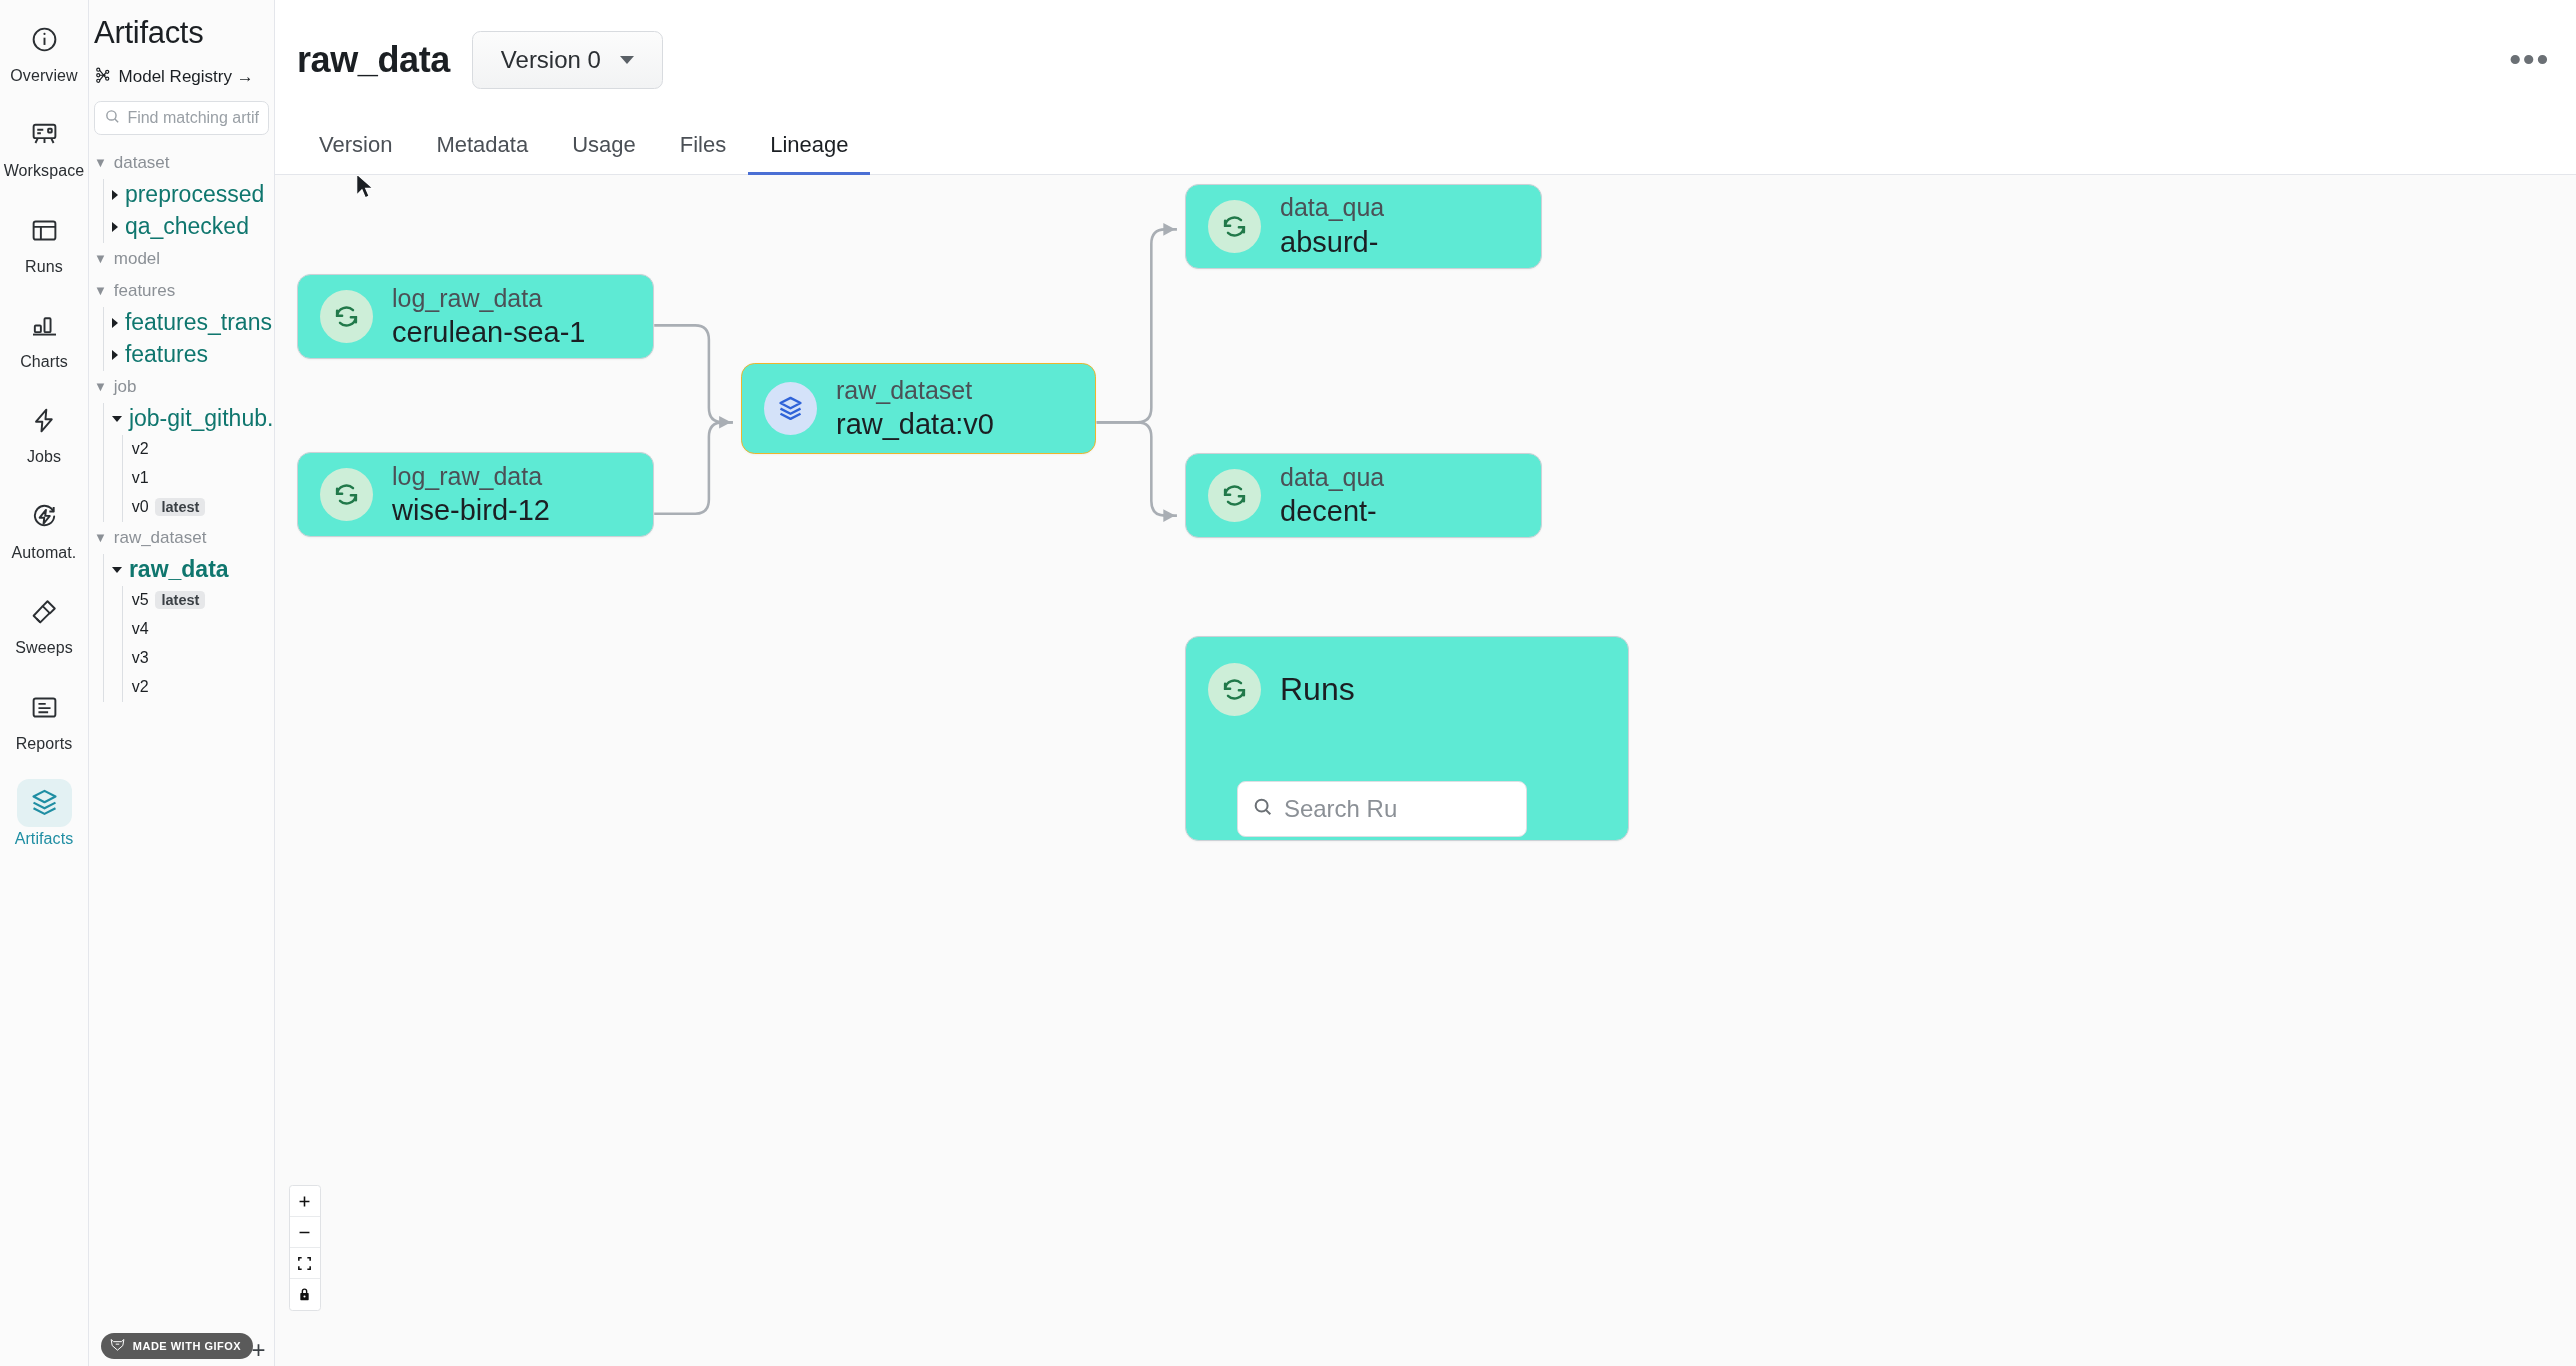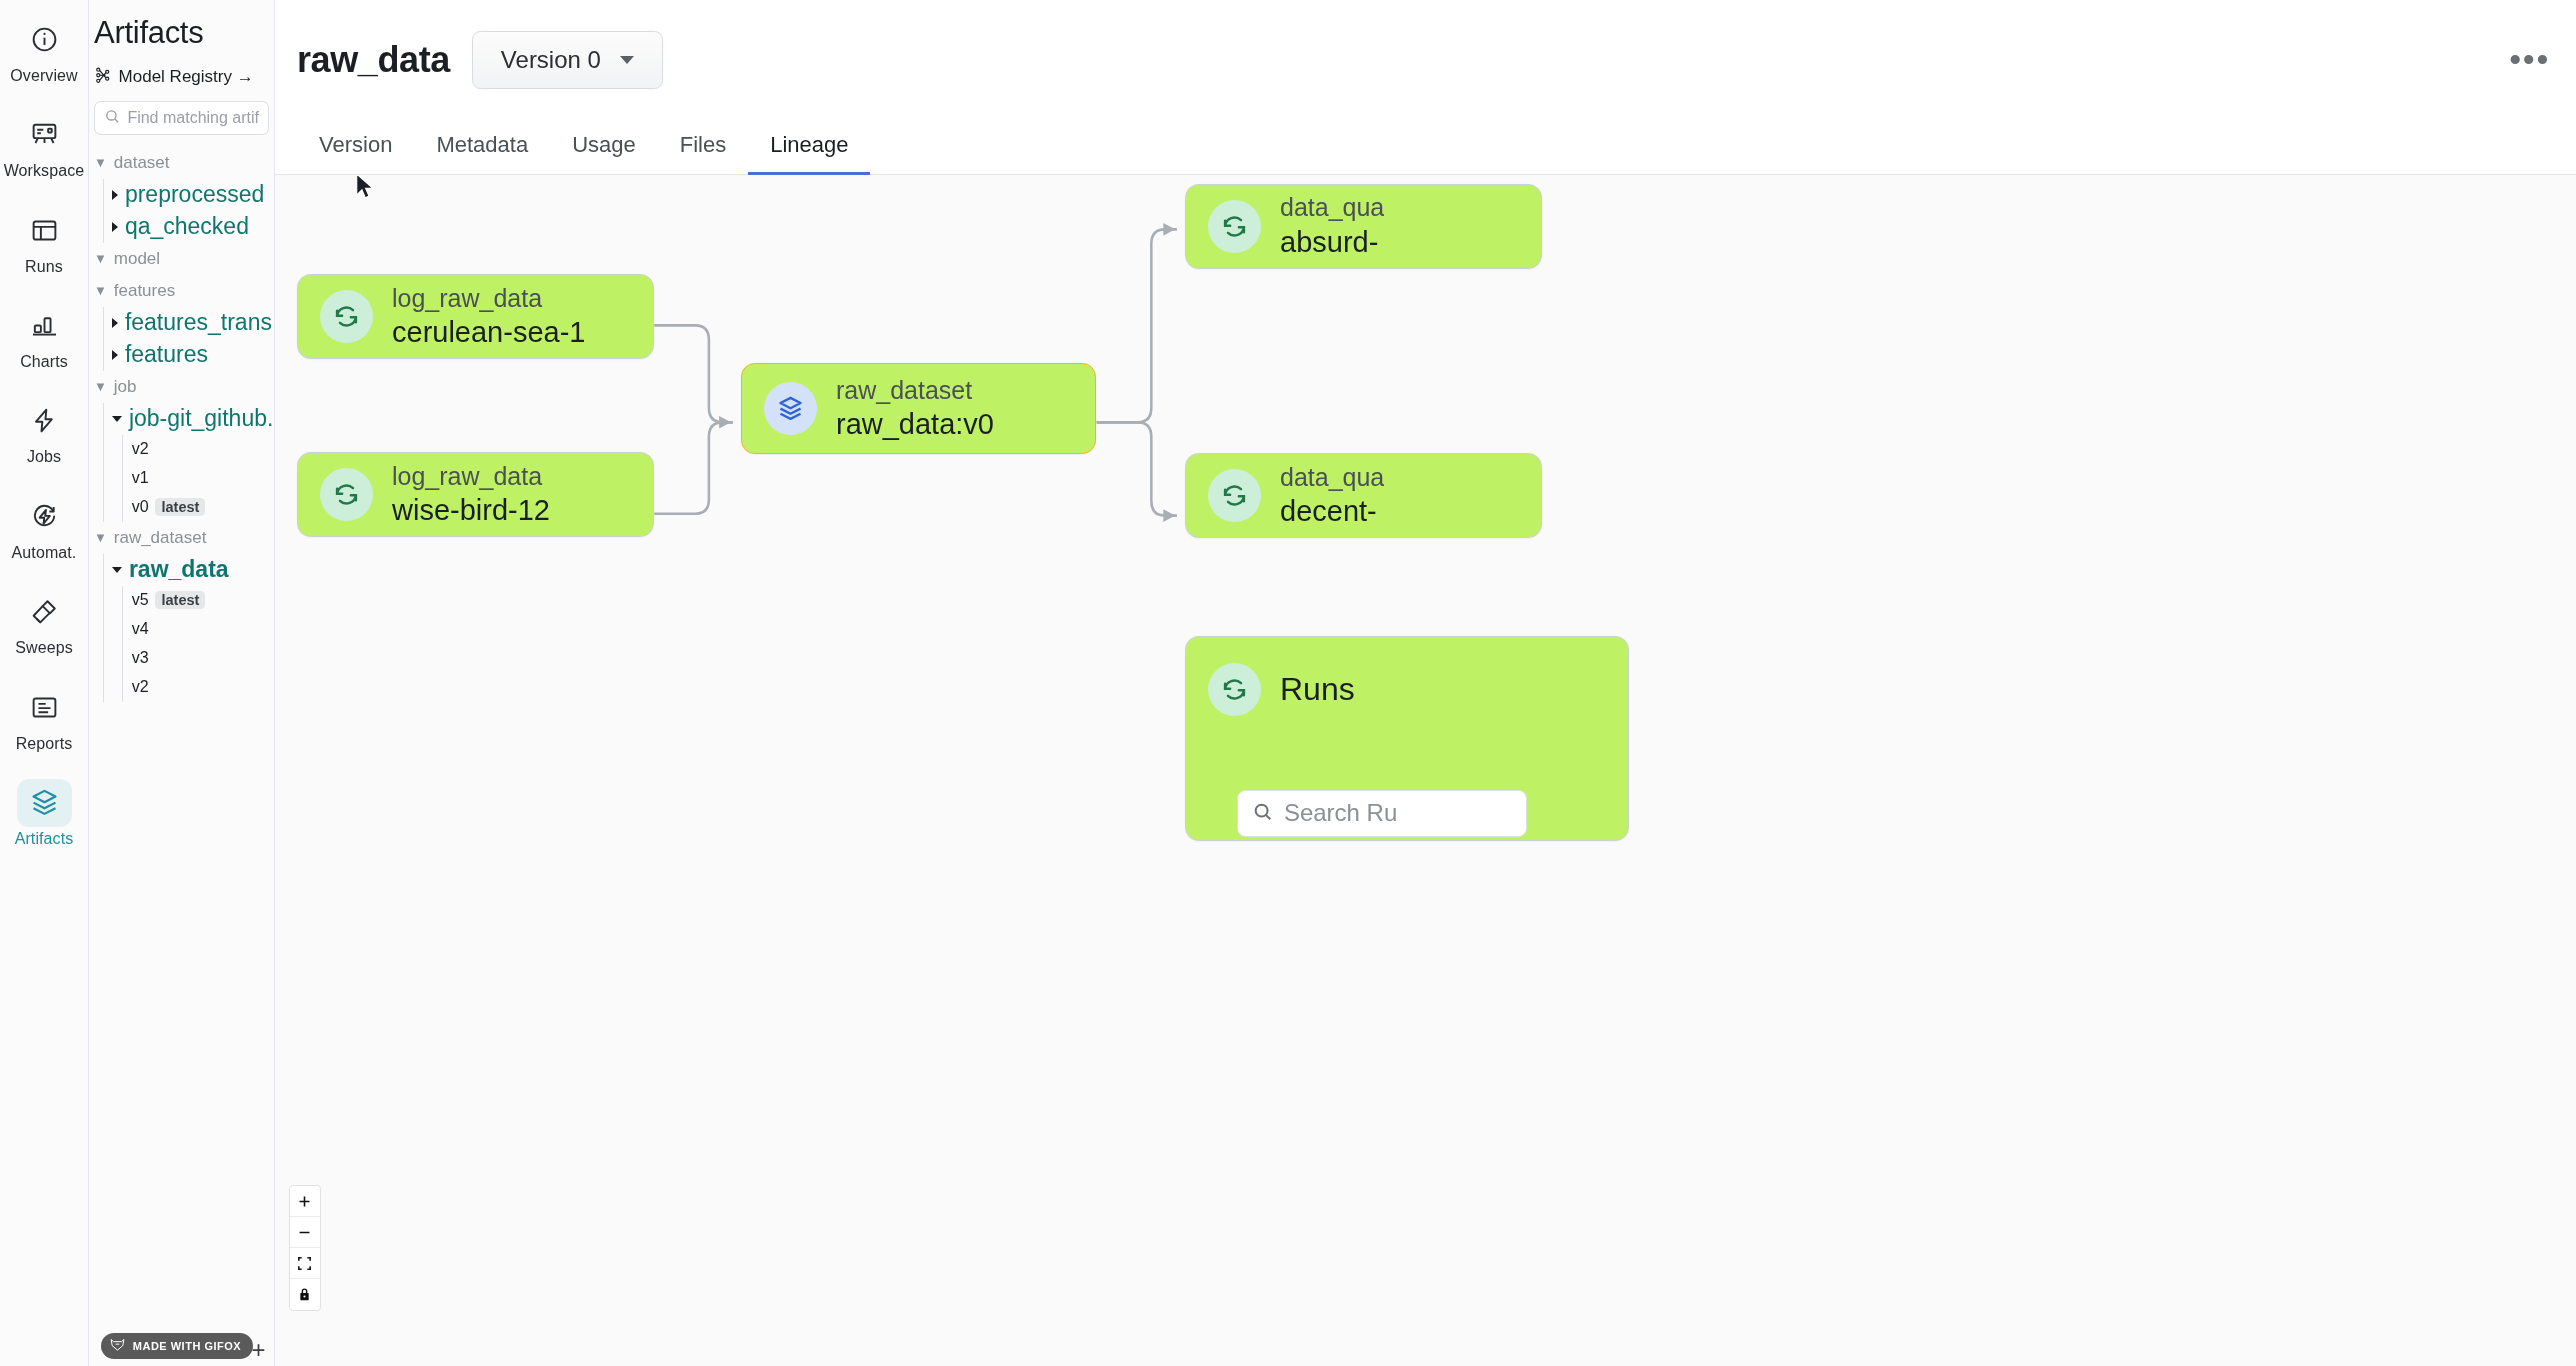--- a/index.html
+++ b/index.html
@@ -174,21 +174,21 @@
     width: 24px; height: 24px; border-radius: 50%;
     background: #fff; box-shadow: 0 0.9px 1.7px rgba(0,0,0,.2);
   }
   .toggle-label { font-size: 22px; color: #1b1f23; }
 
   
   .canvas { flex: 1 1 auto; position: relative; background: #fafafa; overflow: hidden; }
 
   .node {
     position: absolute;
-    background: #bef264;
+    background: #5eead4;
     border: 1.7px solid #ccd1d6;
     border-radius: 13.7px;
     display: flex; align-items: center; gap: 19px;
     padding: 0 22px;
     box-shadow: 0 0.9px 1.7px rgba(0,0,0,.04);
     cursor: pointer;
   }
   .node.selected { border-color: #eeb52c; }
   .node-ico {
     width: 53px; height: 53px; border-radius: 50%;
@@ -209,21 +209,21 @@
     background: #fff; overflow: hidden;
   }
   .zoom-btn {
     height: 31px; display: flex; align-items: center; justify-content: center;
     border-bottom: 0.9px solid #e9ebed; cursor: pointer; color: #111;
   }
   .zoom-btn:last-child { border-bottom: 0; }
 
   .panel-right-search {
     position: absolute; left: 51px; bottom: 3.4px;
-    width: 290px; height: 47px;
+    width: 290px; height: 56px;
     border: 0.9px solid #dcdfe3; border-radius: 8.5px;
     background: #fff; display: flex; align-items: center; gap: 10.2px;
     padding: 0 13.7px;
   }
   .panel-right-search .ph { font-size: 24px; color: #8b9096; white-space: nowrap; }
 
   .cursor { position: absolute; pointer-events: none; }
   svg.edges { position: absolute; inset: 0; width: 100%; height: 100%; pointer-events: none; }
 </style>
 </head>

